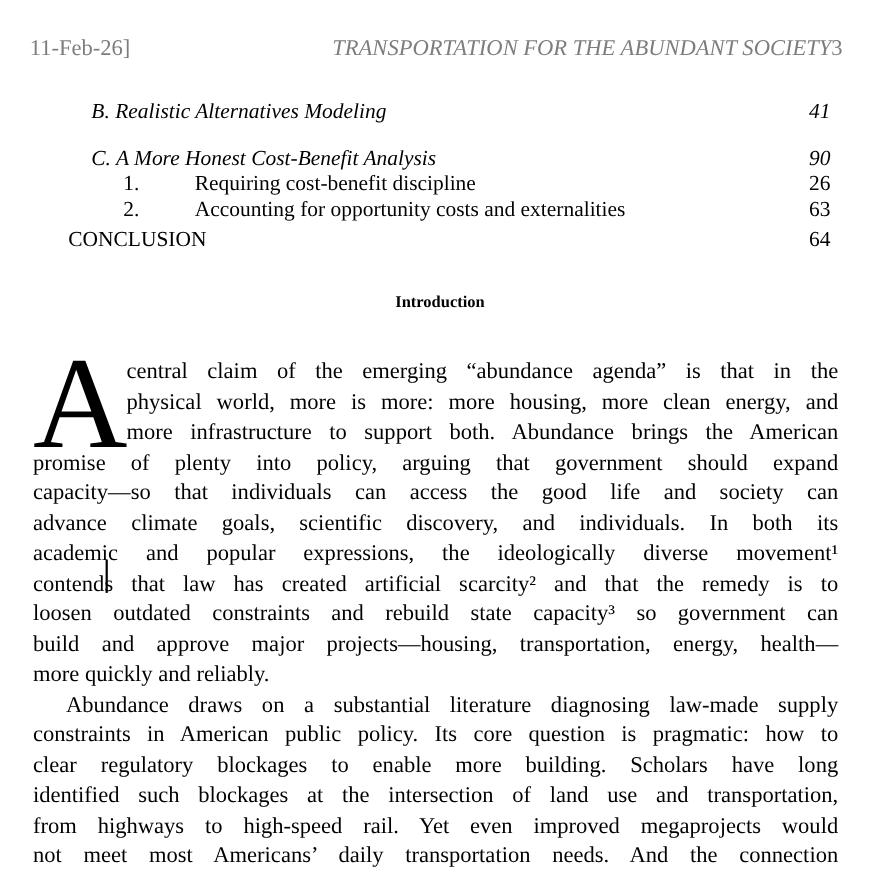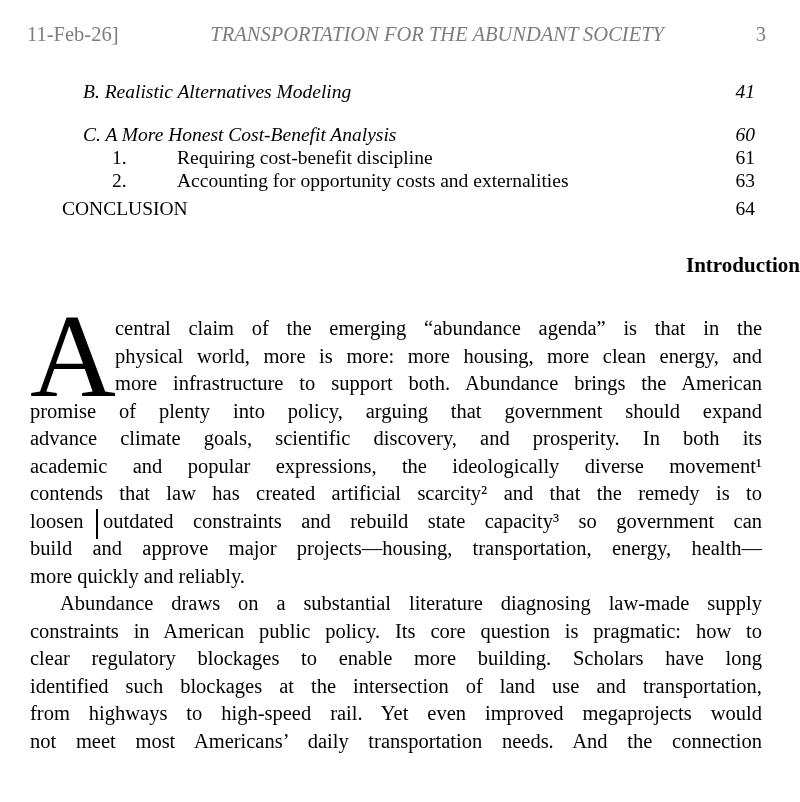--- a/index.html
+++ b/index.html
@@ -9,35 +9,35 @@
   }
   .page {
     position: relative;
     width: 800px;
     height: 802px;
     background: #ffffff;
     font-family: "Liberation Serif", "DejaVu Serif", serif;
     color: #000000;
     overflow: hidden;
     box-sizing: border-box;
-    padding-top: 22px;
+    padding-top: 32px;
   }
   
   .header {
     display: flex;
     align-items: baseline;
     margin: 0 34px 0 27px;
     line-height: 24px;
     font-size: 20.5px;
     color: #7d7d7d;
   }
   .hdr-date { white-space: nowrap; }
   .hdr-title {
     flex: 1;
-    text-align: center;
+    text-align: right;
     font-style: italic;
     white-space: nowrap;
   }
   .hdr-page { white-space: nowrap; }
   
   .toc {
     margin: 34px 38px 0 30px;
     padding-right: 7px;
     font-size: 19.5px;
   }
@@ -52,23 +52,23 @@
   .toc-row.conclusion { margin-top: 5px; padding-left: 32px; }
   .toc-num {
     display: inline-block;
     width: 65px;
     flex: 0 0 65px;
   }
   .toc-page { margin-left: auto; }
   
   .section-heading {
     margin-top: 32px;
-    text-align: right;
+    text-align: center;
     font-weight: bold;
-    font-size: 21px;
+    font-size: 15px;
     line-height: 26px;
   }
   
   .body-text {
     margin: 37px 38px 0 30px;
     font-size: 20.5px;
   }
   .para { overflow: visible; }
   .line {
     line-height: 27.5px;
@@ -107,26 +107,26 @@
     <span class="hdr-page">3</span>
   </div>
 
   <div class="toc">
     <div class="toc-row lvl1">
       <span class="toc-label">B. Realistic Alternatives Modeling</span>
       <span class="toc-page">41</span>
     </div>
     <div class="toc-row lvl1 spaced">
       <span class="toc-label">C. A More Honest Cost-Benefit Analysis</span>
-      <span class="toc-page">60</span>
+      <span class="toc-page">90</span>
     </div>
     <div class="toc-row lvl2">
       <span class="toc-num">1.</span>
       <span class="toc-label">Requiring cost-benefit discipline</span>
-      <span class="toc-page">61</span>
+      <span class="toc-page">26</span>
     </div>
     <div class="toc-row lvl2">
       <span class="toc-num">2.</span>
       <span class="toc-label">Accounting for opportunity costs and externalities</span>
       <span class="toc-page">63</span>
     </div>
     <div class="toc-row conclusion">
       <span class="toc-label">CONCLUSION</span>
       <span class="toc-page">64</span>
     </div>
@@ -134,21 +134,22 @@
 
   <div class="section-heading">Introduction</div>
 
   <div class="body-text">
     <div class="para">
       <div class="drop-cap">A</div>
       <div class="line">central claim of the emerging “abundance agenda” is that in the</div>
       <div class="line">physical world, more is more: more housing, more clean energy, and</div>
       <div class="line">more infrastructure to support both. Abundance brings the American</div>
       <div class="line">promise of plenty into policy, arguing that government should expand</div>
-      <div class="line">advance climate goals, scientific discovery, and prosperity. In both its</div>
+      <div class="line">capacity—so that individuals can access the good life and society can</div>
+      <div class="line">advance climate goals, scientific discovery, and individuals. In both its</div>
       <div class="line">academic and popular expressions, the ideologically diverse movement¹</div>
       <div class="line">contends that law has created artificial scarcity² and that the remedy is to</div>
       <div class="line">loosen outdated constraints and rebuild state capacity³ so government can</div>
       <div class="line">build and approve major projects—housing, transportation, energy, health—</div>
       <div class="line endpara">more quickly and reliably.</div>
     </div>
     <div class="para">
       <div class="line indent">Abundance draws on a substantial literature diagnosing law-made supply</div>
       <div class="line">constraints in American public policy. Its core question is pragmatic: how to</div>
       <div class="line">clear regulatory blockages to enable more building. Scholars have long</div>

